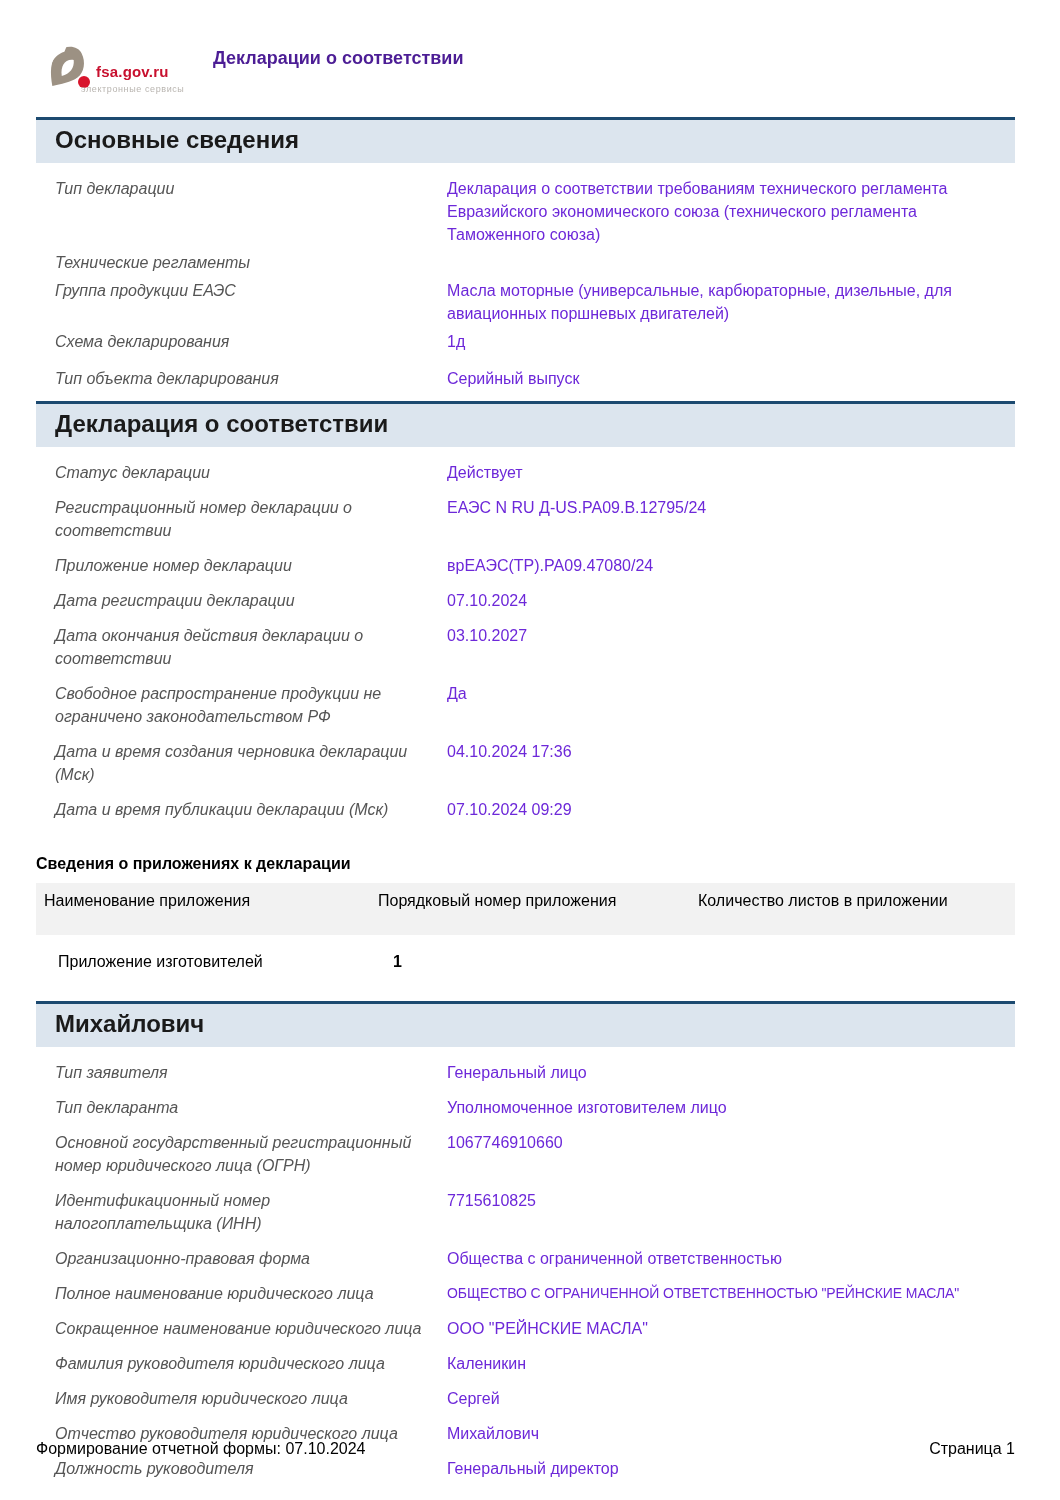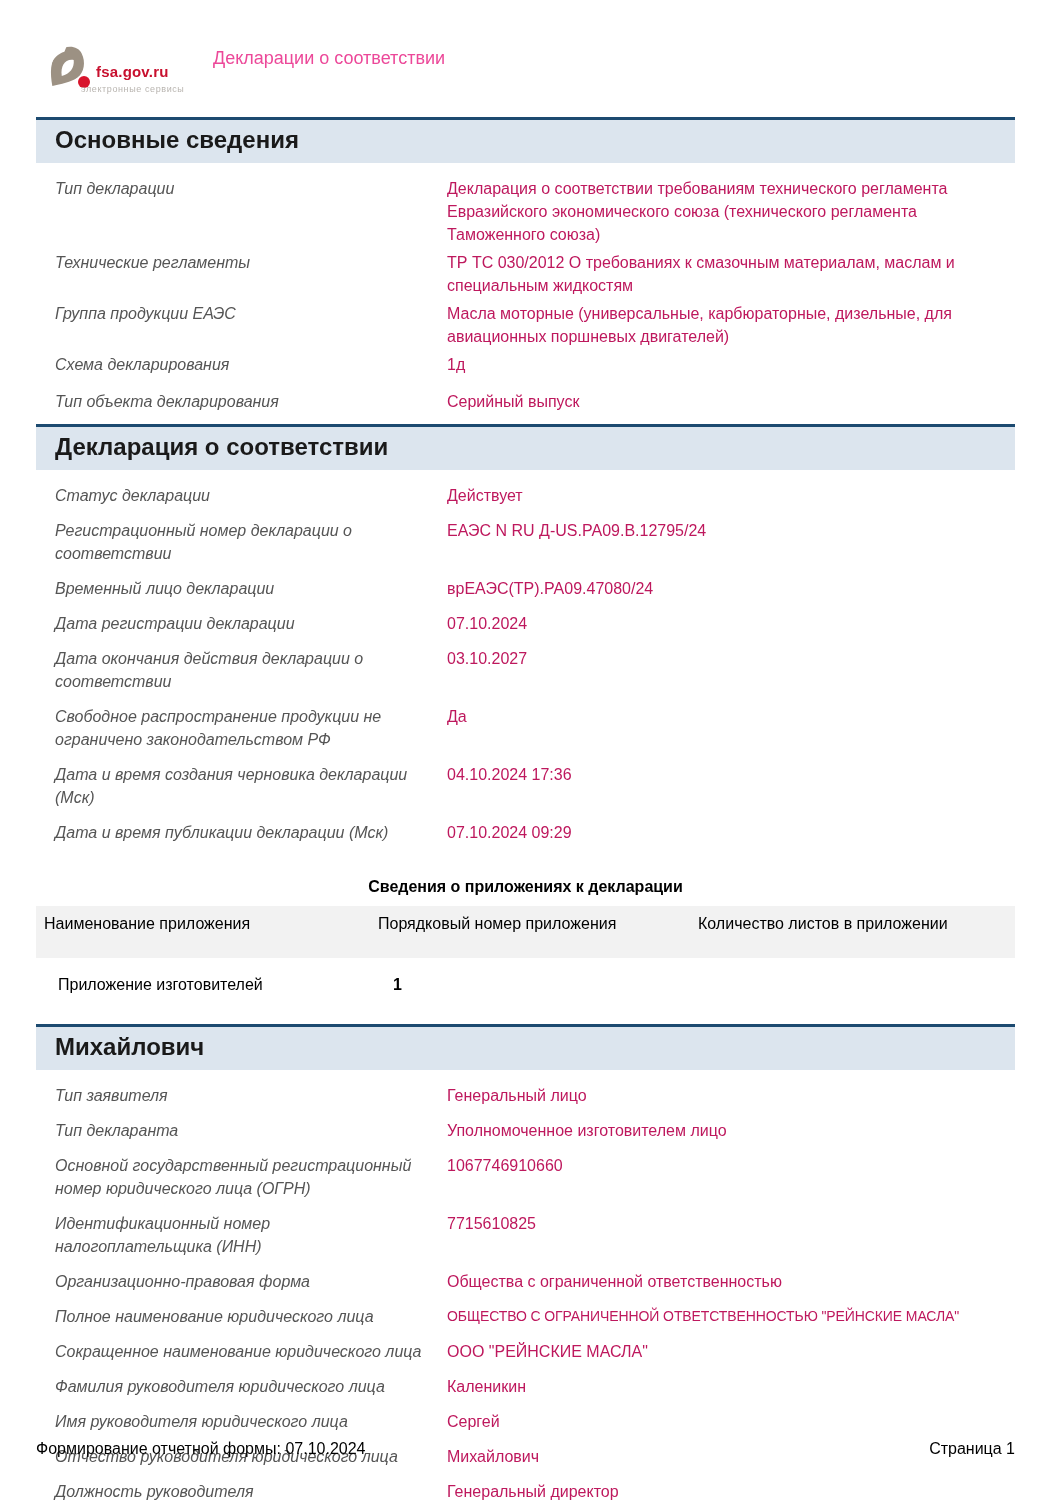--- a/index.html
+++ b/index.html
@@ -13,46 +13,46 @@
   }
   .page { position:relative; width:1060px; height:1500px; padding:117px 45px 11px 36px; }
 
   
   .doc-header { position:absolute; top:0; left:0; width:1060px; height:117px; }
   .logo-mark { position:absolute; left:48px; top:44px; width:48px; height:48px; }
   .logo-mark svg { display:block; }
   .logo-dot { position:absolute; left:30px; top:32px; width:12px; height:12px; border-radius:50%; }
   .logo-site { position:absolute; left:96px; top:63px; font-size:15px; font-weight:bold; letter-spacing:0.2px; }
   .logo-tagline { position:absolute; left:81px; top:84px; font-size:9px; letter-spacing:0.6px; color:#b9b5b0; }
-  .doc-title { position:absolute; left:213px; top:48px; font-size:18px; font-weight:normal; color:#ec4899; }
+  .doc-title { position:absolute; left:213px; top:48px; font-size:18px; font-weight:bold; color:#4c1d95; }
 
   
   .section-bar {
     border-top:3px solid #1c4a70;
     background:#dce5ee;
     font-size:24px; font-weight:bold; color:#1a1a1a;
     padding:6px 0 9px 19px;
   }
 
   
   .rows { padding:14px 0 6px 0; }
   .row {
     display:grid;
     grid-template-columns:373px 1fr;
     column-gap:19px;
     padding-left:19px;
     margin-bottom:12px;
   }
   .rows.tight .row { margin-bottom:5px; }
   .row .label { color:#555555; font-size:16px; line-height:23px;font-style:italic; }
-  .row .value { color:#be185d; font-size:16px; line-height:23px; }
+  .row .value { color:#6d28d9; font-size:16px; line-height:23px; }
   .row.value-tight .value { font-size:14px; letter-spacing:-0.1px; }
 
   
-  .attach-subtitle { font-size:16px; font-weight:bold; color:#000; margin:16px 0 10px 0;text-align:center; }
+  .attach-subtitle { font-size:16px; font-weight:bold; color:#000; margin:16px 0 10px 0; }
   .attach-header {
     display:grid; grid-template-columns:334px 320px 1fr;
     background:#f2f2f2; color:#000000; font-size:16px;
     padding:9px 0 0 8px; height:52px;
   }
   .attach-row {
     display:grid; grid-template-columns:334px 320px 1fr;
     font-size:16px; color:#000;
     padding-left:8px; margin-top:18px;gap:6px;
   }
@@ -90,21 +90,20 @@
   <div class="section-bar">
     <span>Основные сведения</span>
   </div>
   <div class="rows tight">
     <div class="row">
       <div class="label">Тип декларации</div>
       <div class="value">Декларация о соответствии требованиям технического регламента Евразийского экономического союза (технического регламента Таможенного союза)</div>
     </div>
     <div class="row">
       <div class="label">Технические регламенты</div>
-      <div class="value">ТР ТС 030/2012 О требованиях к смазочным материалам, маслам и специальным жидкостям</div>
     </div>
     <div class="row">
       <div class="label">Группа продукции ЕАЭС</div>
       <div class="value">Масла моторные (универсальные, карбюраторные, дизельные, для авиационных поршневых двигателей)</div>
     </div>
     <div class="row" style="margin-bottom:14px;">
       <div class="label">Схема декларирования</div>
       <div class="value">1д</div>
     </div>
     <div class="row">
@@ -119,21 +118,21 @@
   <div class="rows">
     <div class="row">
       <div class="label">Статус декларации</div>
       <div class="value">Действует</div>
     </div>
     <div class="row">
       <div class="label">Регистрационный номер декларации о соответствии</div>
       <div class="value">ЕАЭС N RU Д-US.РА09.В.12795/24</div>
     </div>
     <div class="row">
-      <div class="label">Временный лицо декларации</div>
+      <div class="label">Приложение номер декларации</div>
       <div class="value">врЕАЭС(ТР).РА09.47080/24</div>
     </div>
     <div class="row">
       <div class="label">Дата регистрации декларации</div>
       <div class="value">07.10.2024</div>
     </div>
     <div class="row">
       <div class="label">Дата окончания действия декларации о соответствии</div>
       <div class="value">03.10.2027</div>
     </div>

